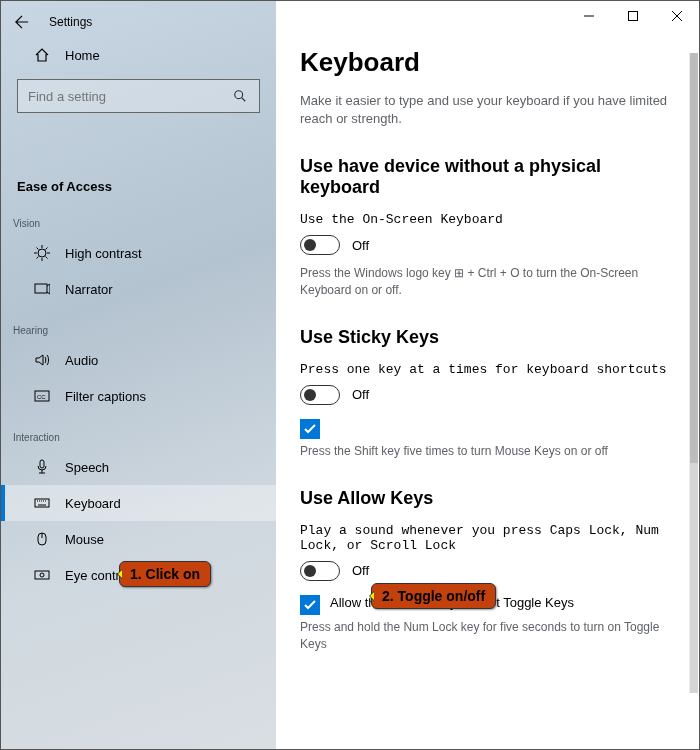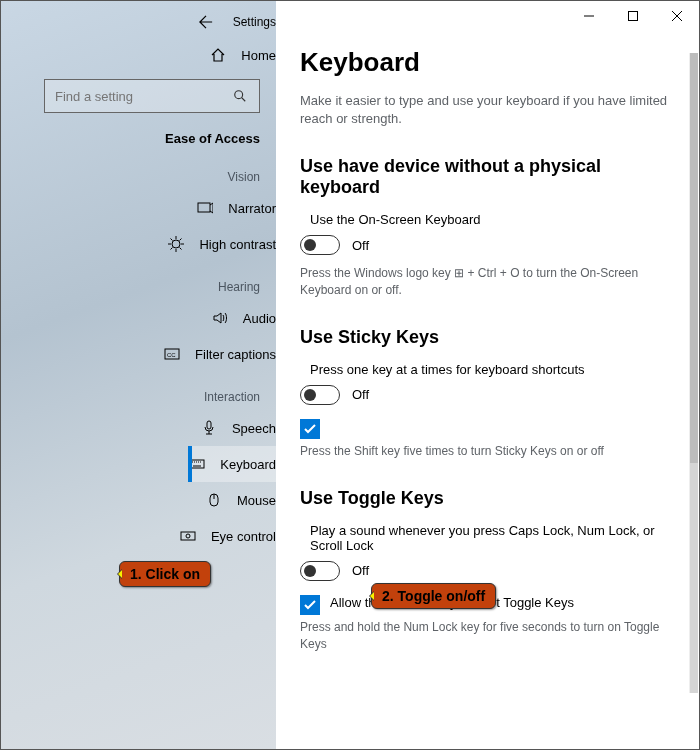--- a/index.html
+++ b/index.html
@@ -1,36 +1,36 @@
 <!DOCTYPE html>
 <html><head>
 <meta charset="utf-8">
 <style>
   * { box-sizing: border-box; margin: 0; padding: 0; }
   html, body { width: 700px; height: 750px; font-family: "Segoe UI", Arial, sans-serif; font-size: 13px; color: #000; }
   .window { width: 700px; height: 750px; border: 1px solid #555; display: flex; background: #fff; position: relative; overflow: hidden; }
-  .sidebar { width: 275px; height: 100%; background: linear-gradient(160deg, #c9d7e4 0%, #b4c3d0 40%, #cfd8df 70%, #d9dee3 100%); display: flex; flex-direction: column; padding-top: 6px; align-items: flex-end; }
+  .sidebar { width: 275px; height: 100%; background: linear-gradient(160deg, #c9d7e4 0%, #b4c3d0 40%, #cfd8df 70%, #d9dee3 100%); display: flex; flex-direction: column; padding-top: 6px; }
   .titlebar-left { display: flex; align-items: center; height: 30px; padding-left: 12px; gap: 18px; }
   .titlebar-left .title { font-size: 12px; }
-  .nav-item { display: flex; align-items: center; height: 36px; padding-left: 0; gap: 14px; font-size: 13px; }
+  .nav-item { display: flex; align-items: center; height: 36px; padding-left: 32px; gap: 14px; font-size: 13px; }
   .nav-item.active { background: rgba(255,255,255,0.35); position: relative; }
   .nav-item.active::before { content:""; position:absolute; left:0; top:0; bottom:0; width:4px; background:#0078d7; }
   .icon { width: 18px; display: inline-flex; align-items: center; justify-content: center; }
   .searchbox { margin: 6px 16px 10px 16px; height: 34px; border: 1px solid #666; background: rgba(255,255,255,0.25); display: flex; align-items: center; padding: 0 10px; }
   .searchbox input { flex: 1; border: none; background: transparent; outline: none; font-size: 13px; color: #333; }
-  .section-label { font-size: 13px; font-weight: 600; padding: 8px 16px 6px 16px; }
-  .group-label { font-size: 12px; color: #4b5560; padding: 18px 16px 6px 4px; }
+  .section-label { font-size: 13px; font-weight: 600; padding: 8px 16px 6px 16px; margin-top: 48px; }
+  .group-label { font-size: 10px; color: #4b5560; padding: 18px 16px 6px 12px; }
   .main { flex: 1; height: 100%; overflow: hidden; position: relative; background: #fff; }
   .titlebar-right { position: absolute; top: 0; right: 0; height: 30px; display: flex; }
   .winbtn { width: 44px; height: 30px; display: flex; align-items: center; justify-content: center; }
   .content { padding: 46px 28px 20px 24px; height: 100%; overflow: auto; }
   h1 { font-size: 26px; font-weight: 600; margin-bottom: 14px; }
   .subtle { color: #5f6368; font-size: 13px; line-height: 1.4; }
   h2 { font-size: 18px; font-weight: 600; margin-top: 28px; margin-bottom: 14px; }
-  .setting-label { font-size: 13px; margin: 8px 0 8px 10px; }
+  .setting-label { font-size: 13px; margin: 8px 0 8px 0; font-family: Liberation Mono, monospace; }
   .toggle-row { display: flex; align-items: center; gap: 12px; margin-bottom: 10px; }
   .toggle { width: 40px; height: 20px; border: 1px solid #333; border-radius: 10px; position: relative; background: #fff; }
   .toggle .knob { width: 12px; height: 12px; border-radius: 50%; background: #333; position: absolute; left: 3px; top: 3px; }
   .check-row { display: flex; align-items: flex-start; gap: 10px; margin: 14px 0 4px 0; }
   .checkbox { width: 20px; height: 20px; background: #0078d7; display: flex; align-items: center; justify-content: center; flex-shrink: 0; }
   .desc { color: #5f6368; font-size: 12px; line-height: 1.4; margin-top: 2px; }
   .callout { position: absolute; background: #c2410c; border: 1px solid #333; border-radius: 6px; padding: 4px 10px; font-weight: 700; font-size: 14px; box-shadow: 1px 1px 2px rgba(0,0,0,0.4); white-space: nowrap; }
   .callout::before { content:""; position:absolute; left:-8px; top:50%; transform:translateY(-50%); border:5px solid transparent; border-right-color:#333; }
   .callout::after { content:""; position:absolute; left:-6px; top:50%; transform:translateY(-50%); border:4px solid transparent; border-right-color:#f8f000; }
   .scrollhint { position:absolute; right:1px; top:52px; width:9px; height:640px; background: linear-gradient(#d5d5d5,#d5d5d5); border-left:1px solid #eee; }
@@ -69,34 +69,34 @@
           </svg>
       </span>
     </div>
 
     <div class="section-label">Ease of Access</div>
 
     <div class="group-label">Vision</div>
     <div class="nav-item selectable">
       <span class="icon">
         <svg width="16" height="16" viewBox="0 0 16 16">
+            <circle cx="8" cy="8" r="4" stroke="#000" fill="none"></circle>
+            <path d="M8 0v3M8 13v3M0 8h3M13 8h3M2.5 2.5l2 2M11.5 11.5l2 2M2.5 13.5l2-2M11.5 4.5l2-2" stroke="#000"></path>
+          </svg>
+      </span>
+      <span>High contrast</span>
+    </div>
+    <div class="nav-item selectable">
+      <span class="icon">
+        <svg width="16" height="16" viewBox="0 0 16 16">
             <rect x="1" y="3" width="12" height="9" stroke="#000" fill="none"></rect>
             <path d="M13 5l3-2v10l-3-2" stroke="#000" fill="none"></path>
           </svg>
       </span>
       <span>Narrator</span>
-    </div>
-    <div class="nav-item selectable">
-      <span class="icon">
-        <svg width="16" height="16" viewBox="0 0 16 16">
-            <circle cx="8" cy="8" r="4" stroke="#000" fill="none"></circle>
-            <path d="M8 0v3M8 13v3M0 8h3M13 8h3M2.5 2.5l2 2M11.5 11.5l2 2M2.5 13.5l2-2M11.5 4.5l2-2" stroke="#000"></path>
-          </svg>
-      </span>
-      <span>High contrast</span>
     </div>
 
     <div class="group-label">Hearing</div>
     <div class="nav-item selectable">
       <span class="icon">
         <svg width="16" height="16" viewBox="0 0 16 16">
             <path d="M2 6v4h3l4 3V3L5 6H2z" stroke="#000" fill="none"></path>
             <path d="M11 5c1 1 1 5 0 6M13 3c2 2 2 8 0 10" stroke="#000" fill="none"></path>
           </svg>
       </span>
@@ -192,23 +192,23 @@
           </div>
         <span>Off</span>
       </div>
       <div class="check-row">
         <div class="checkbox">
           <svg width="14" height="14">
               <path d="M2 7l3 3 7-7" stroke="#fff" stroke-width="2" fill="none"></path>
             </svg>
         </div>
       </div>
-      <p class="desc">Press the Shift key five times to turn Sticky Keys on or off</p>
-
-      <h2>Use Toggle Keys</h2>
+      <p class="desc">Press the Shift key five times to turn Mouse Keys on or off</p>
+
+      <h2>Use Allow Keys</h2>
       <p class="setting-label">Play a sound whenever you press Caps Lock, Num Lock, or Scroll Lock</p>
       <div class="toggle-row">
         <div class="toggle">
             <div class="knob"></div>
           </div>
         <span>Off</span>
       </div>
       <div class="check-row">
         <div class="checkbox">
           <svg width="14" height="14">

